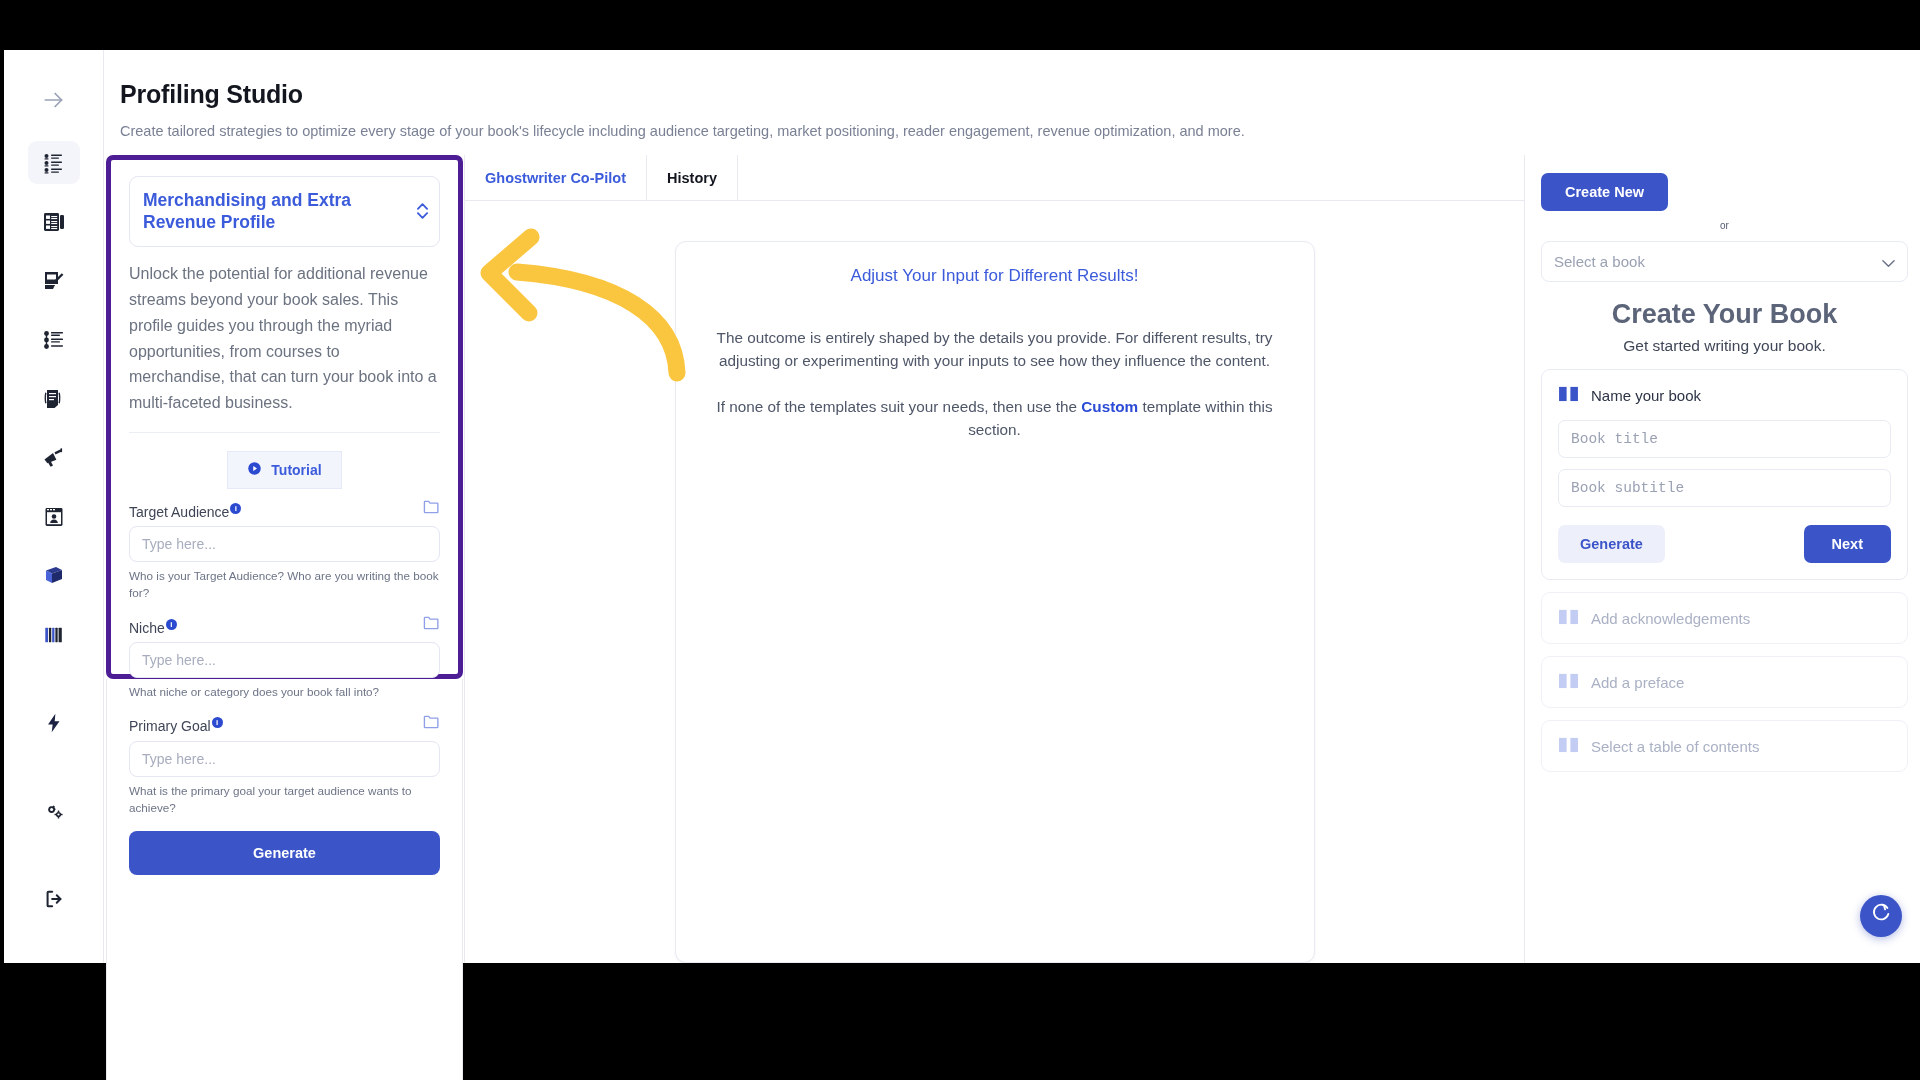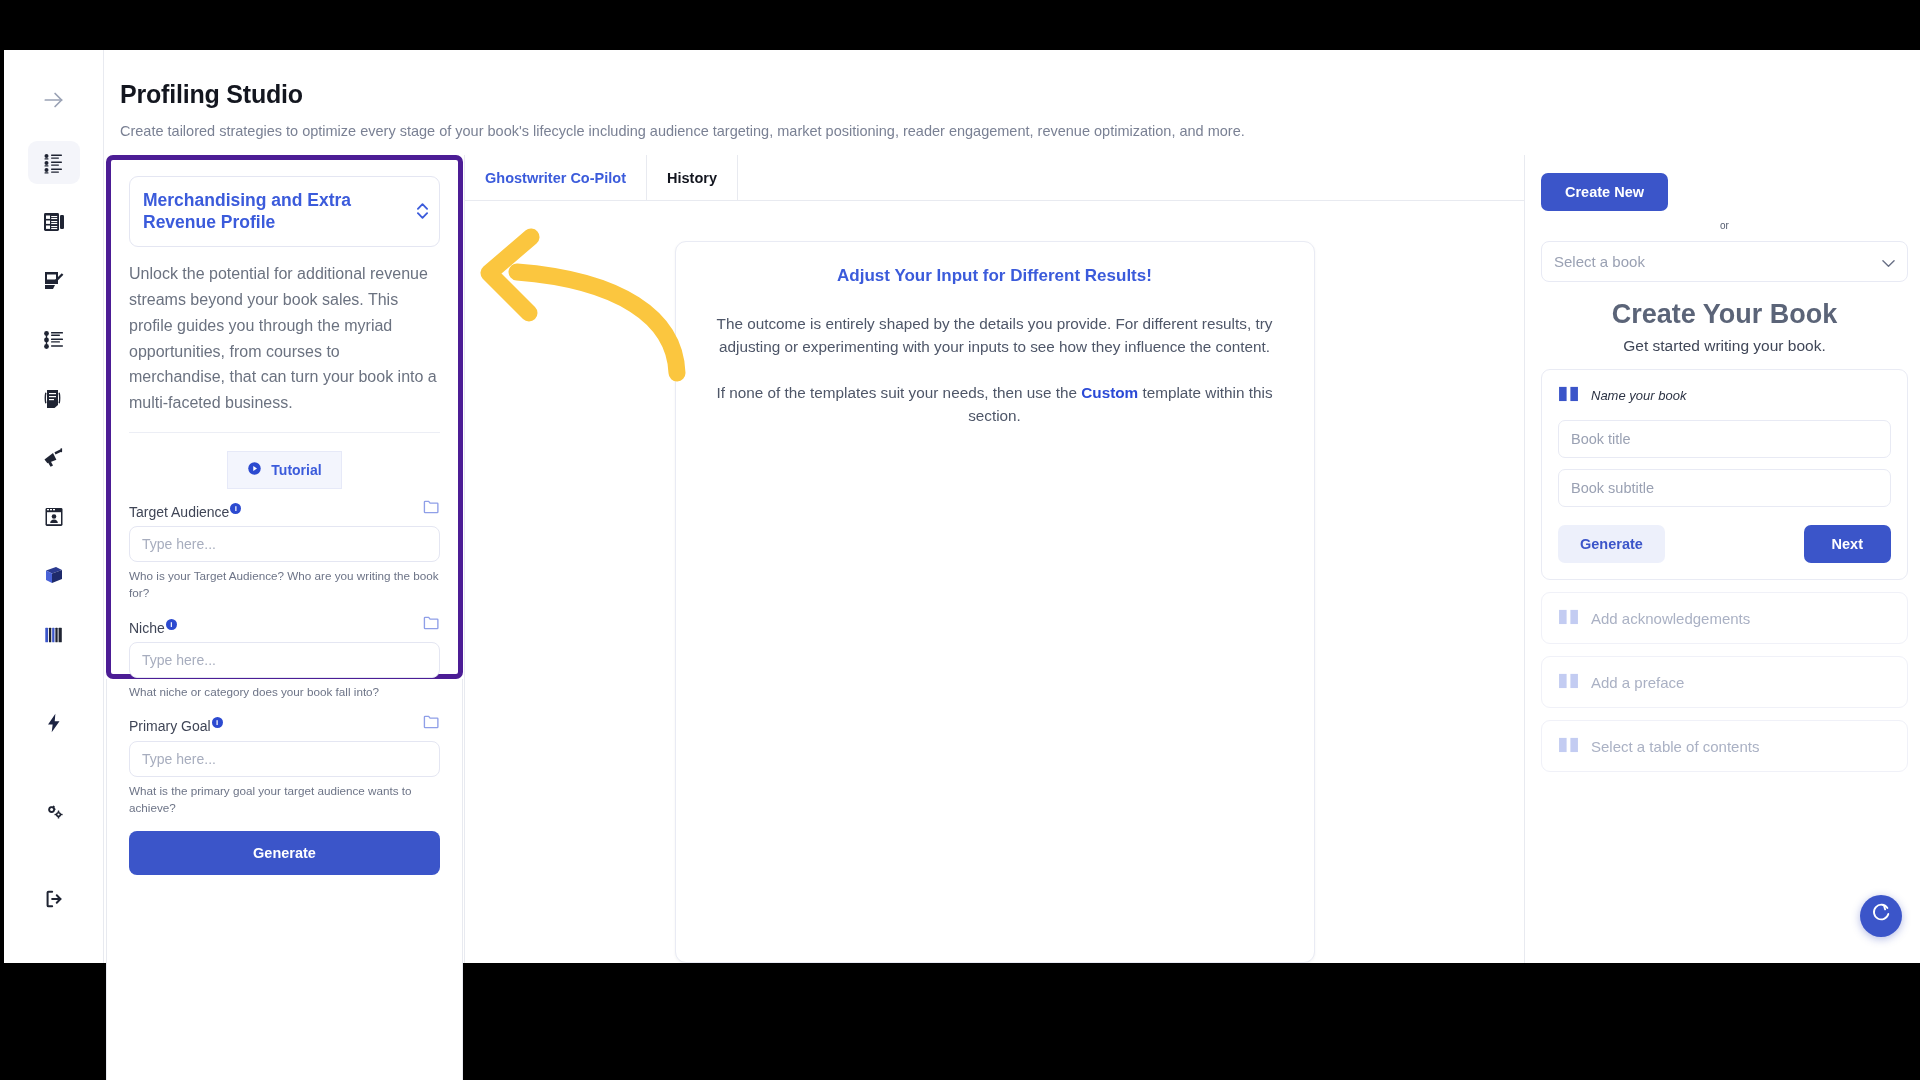--- a/index.html
+++ b/index.html
@@ -141,21 +141,21 @@
   .tab.inactive { color:#13161f; }
 
   .center-body { flex:1 1 auto; padding:40px 0 0 0; display:flex; justify-content:center; }
   .info-card {
     width:640px; background:#fff;
     border:1px solid #e9ebf4; border-radius:11px;
     box-shadow:0 1px 3px rgba(18,22,40,.05);
     padding:24px 28px 26px;
     text-align:center;
   }
-  .info-title { font-size:17px; font-weight:700; color:#3b5bdb; margin-bottom:26px; }
+  .info-title { font-size:17px; font-weight:400; color:#3b5bdb; margin-bottom:40px; }
   .info-p { font-size:15.3px; line-height:1.52; color:#4e5668; margin-bottom:22px; }
   .info-p:last-child { margin-bottom:0; }
   .info-link { color:#2b4ad6; font-weight:700; }
 
   
   .right-col {
     width:400px; flex:0 0 400px;
     border-left:1px solid #e8eaf0;
     padding:18px 16px 0 16px;
     overflow:hidden;
@@ -178,26 +178,26 @@
     color:#6b7287;
   }
   .cyb-title { text-align:center; font-size:27px; font-weight:700; color:#5b6478; margin-top:17px; }
   .cyb-sub { text-align:center; font-size:15.5px; color:#3f4657; margin-top:7px; }
 
   .book-card {
     margin-top:14px; border:1px solid #e9ebf4; border-radius:9px;
     padding:15px 16px 16px;
   }
   .book-card-head { display:flex; align-items:center; gap:12px; margin-bottom:14px; }
-  .book-card-head .title { font-size:13px; color:#2c3344;font-style:italic; }
+  .book-card-head .title { font-size:15px; color:#2c3344; }
   .book-input {
     width:100%; border:1px solid #e8eaf4; border-radius:7px;
     padding:10px 12px; font-size:14.5px; color:#0369a1;
     background:#fff; outline:none; margin-bottom:11px;
-    font-family:Liberation Sans, sans-serif;
+    font-family:Liberation Mono, monospace;
   }
   .book-input::placeholder { color:#9aa1b3; }
   .book-actions { display:flex; justify-content:space-between; align-items:center; margin-top:7px; }
   .gen-ghost {
     background:#edf0fb; color:#3b55c9; border:none;
     border-radius:7px; padding:11px 22px; font-size:14.5px; font-weight:700;
     cursor:pointer; font-family:"Liberation Sans", sans-serif;
   }
   .next-btn {
     background:#3b55c9; color:#fff; border:none;

